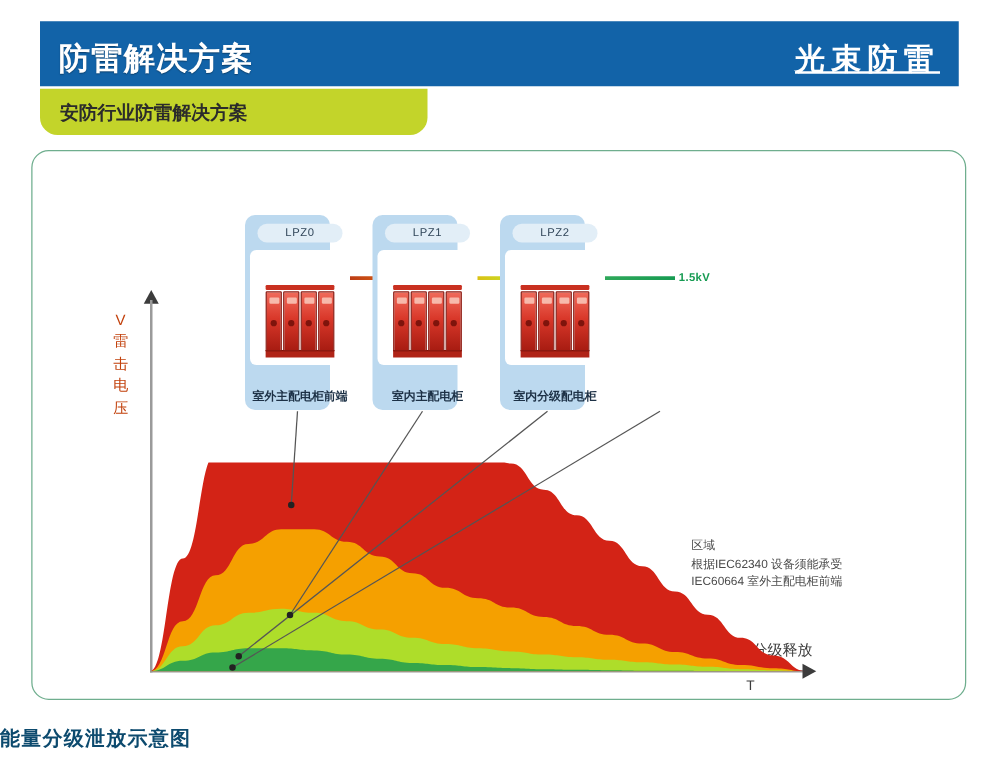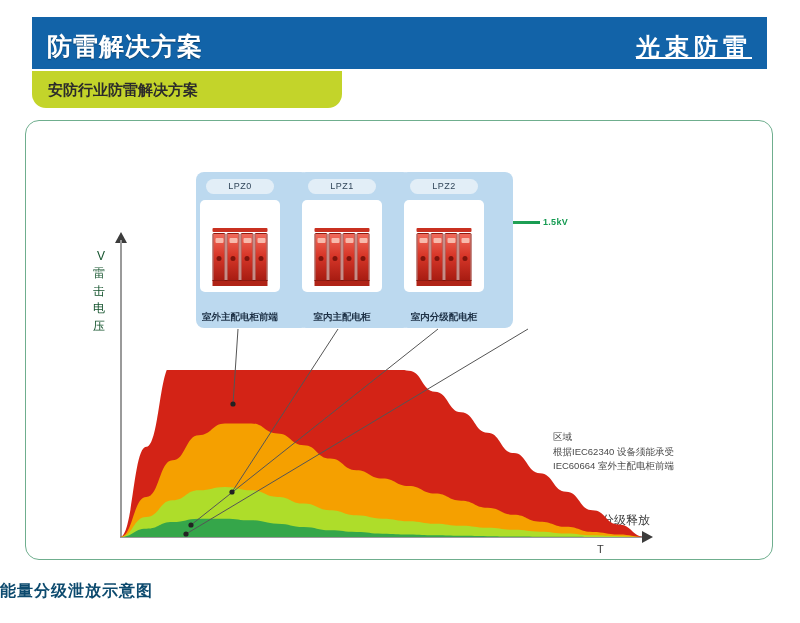--- a/index.html
+++ b/index.html
@@ -36,21 +36,21 @@
   
   .card{
     position:absolute;left:25px;top:120px;width:748px;height:440px;
     border:1px solid #6fae8e;border-radius:14px;background:#ffffff;
     box-sizing:border-box;
   }
 
   
   .zone{
     position:absolute;top:172px;width:68px;height:156px;
-    background:#bcd9ef;border-radius:8px;padding-left:45px;
+    background:#bcd9ef;border-radius:8px;
   }
   .zone-inner{
     position:absolute;left:4px;top:28px;width:80px;height:92px;
     background:#ffffff;border-radius:5px;
   }
   .zone-chip{
     position:absolute;left:10px;top:7px;width:68px;height:15px;
     background:#e2eef7;border-radius:8px;
     font-size:9px;color:#31465a;text-align:center;line-height:15px;
     letter-spacing:.5px;
@@ -135,21 +135,21 @@
     border-bottom:11px solid #3c3c3c;
   }
   .x-axis{position:absolute;left:120px;top:536px;width:525px;height:1.5px;background:#9a9a9a;}
   .x-arrow{
     position:absolute;left:642px;top:531px;width:0;height:0;
     border-top:6px solid transparent;border-bottom:6px solid transparent;
     border-left:11px solid #3c3c3c;
   }
   .y-lab{
     position:absolute;left:88px;top:248px;width:18px;
-    font-size:12px;color:#14532d;text-align:right;line-height:1.45;
+    font-size:12px;color:#c2410c;text-align:center;line-height:1.45;
     letter-spacing:1px;
   }
   .x-lab{position:absolute;left:578px;top:512px;font-size:12px;color:#3c3c3c;}
   .t-lab{position:absolute;left:597px;top:543px;font-size:11px;color:#3c3c3c;}
 
   
   .chart{position:absolute;left:120px;top:370px;width:525px;height:167px;}
   .chart svg{display:block;}
 
   

